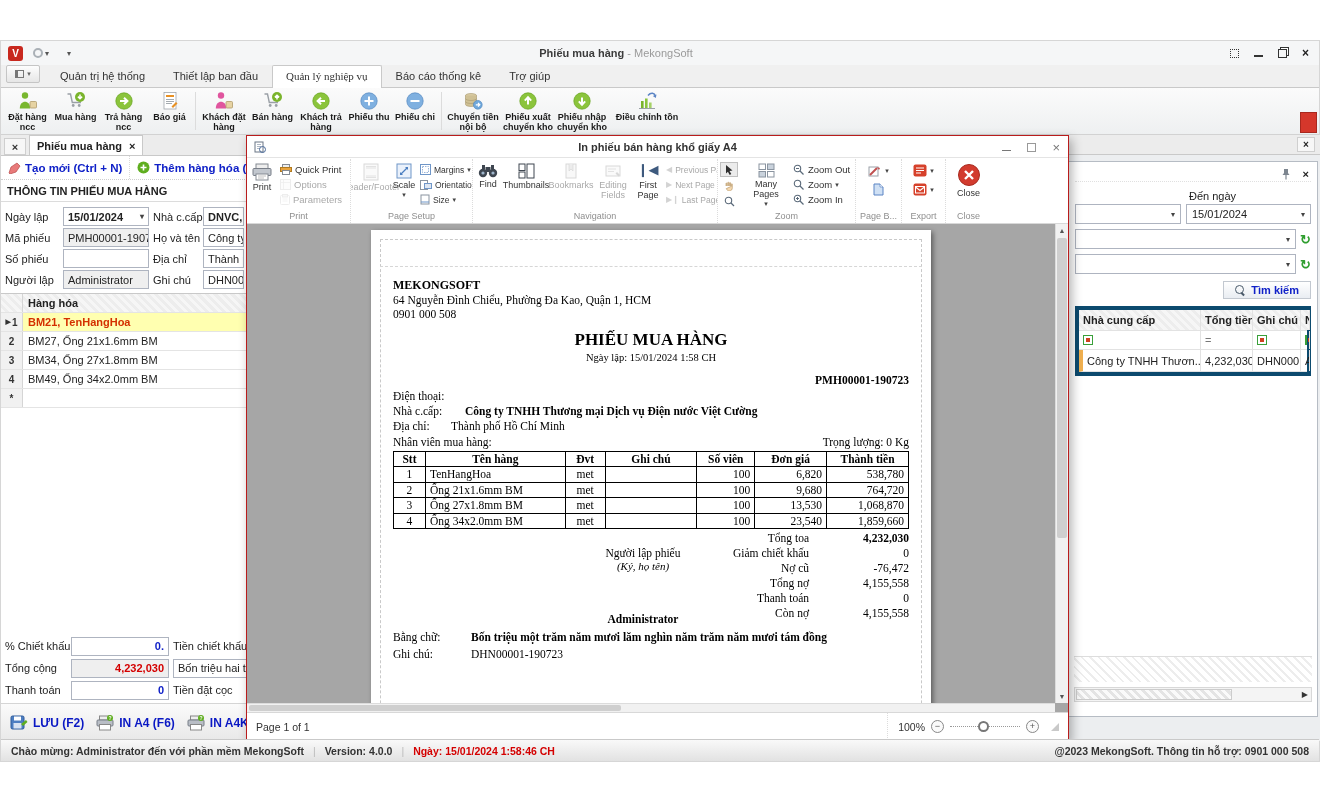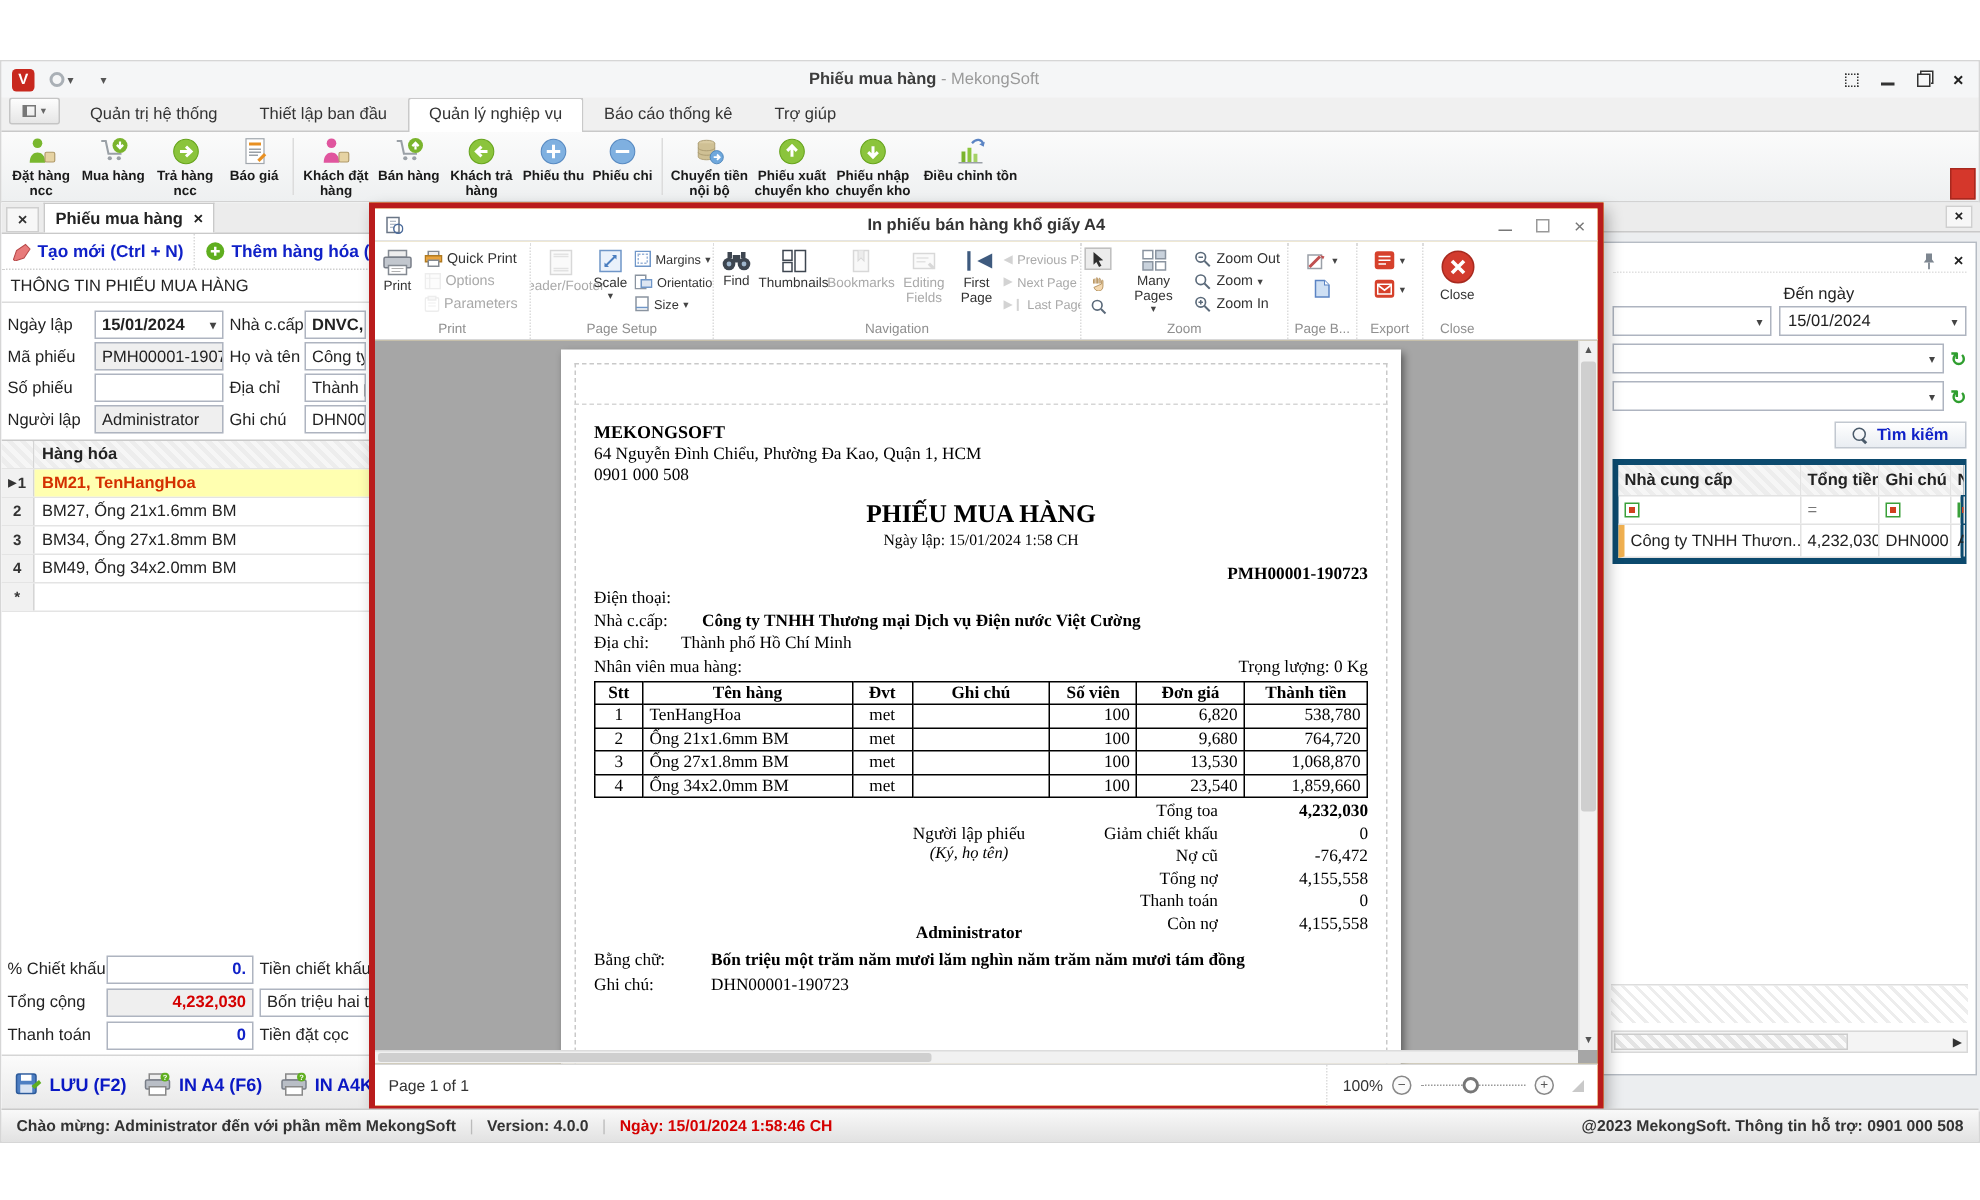--- a/index.html
+++ b/index.html
@@ -21,41 +21,41 @@
   .wc-full { width:9px; height:9px; border:1px dotted #333; }
   .wc-min { width:9px; height:1px; border-bottom:2px solid #333; margin-top:5px; }
   .wc-rest { width:9px; height:9px; border:1px solid #333; box-shadow:2px -2px 0 -1px #fff, 2px -2px 0 0 #333; }
   .wc-x { font-size:12px; font-weight:bold; color:#222; line-height:1; }
 
   
   .tabsrow { height:23px; background:#f0f0f0; display:flex; padding-left:3px; border-bottom:1px solid #c9c9c9; }
   .tabs-grip { width:34px; height:18px; border:1px solid #c5c5c5; border-radius:2px; background:linear-gradient(#fdfdfd,#e6e6e6); display:flex; align-items:center; justify-content:center; gap:3px; margin:0 6px 2px 2px; font-size:8px; color:#666; }
   .grip-ic { width:9px; height:8px; border:1px solid #777; border-left-width:3px; }
   .apptab { font-size:11px; color:#333; padding:4px 13px 3px; border:1px solid transparent; border-bottom:none; margin-bottom:-1px; }
-  .apptab.active { background:#fff; border-color:#c9c9c9; border-radius:2px 2px 0 0; }
+  .apptab.active { background:#fff; border-color:#c9c9c9; border-radius:2px 2px 0 0;font-family:Liberation Serif, serif; }
 
   
   .ribbon { height:47px; background:linear-gradient(#fbfbfb,#eef0f1); display:flex; align-items:stretch; padding-left:3px; border-bottom:1px solid #d2d2d2; position:relative; }
   .rbtn { display:flex; flex-direction:column; align-items:center; padding-top:2px; font-size:9px; text-align:center; line-height:1.1; }
   .rlbl { margin-top:1px; font-weight:bold; color:#1a1a1a; }
   .rsep { width:1px; background:#dcdcdc; margin:4px 3px; }
   .red-box { position:absolute; right:2px; bottom:1px; width:17px; height:21px; background:#d5372b; border:1px solid #a8281e; }
 
   
   .main { position:absolute; left:0; top:94px; right:0; height:606px; background:#e9ebee; }
 
   
   .lpanel { position:absolute; left:0; top:0; width:247px; height:606px; background:#fff; border-right:1px solid #c9c9c9; overflow:hidden; }
   .ltabbar { height:21px; background:#ececec; border-bottom:1px solid #c9c9c9; display:flex; align-items:flex-end; padding-left:2px; }
   .ltab-close { width:22px; height:17px; border:1px solid #cfcfcf; background:#f7f7f7; display:flex; align-items:center; justify-content:center; font-size:11px; font-weight:bold; color:#333; margin:0 3px 0 1px; }
   .ltab { background:#fff; border:1px solid #c9c9c9; border-bottom:none; height:20px; display:flex; align-items:center; gap:7px; font-size:11px; font-weight:bold; padding:0 7px; }
   .ltab .x { font-weight:bold; font-size:11px; }
   .lactions { height:24px; display:flex; align-items:center; border-bottom:1px dotted #cfcfcf; font-size:11.5px; font-weight:bold; color:#1021c8; }
   .lact { display:flex; align-items:center; gap:4px; padding:0 7px; border-right:1px dotted #d9d9d9; height:100%; white-space:nowrap; }
-  .lsection { height:22px; display:flex; align-items:center; font-size:11px; font-weight:normal; padding:0 6px; border-bottom:1px solid #dcdcdc; }
+  .lsection { height:22px; display:flex; align-items:center; font-size:11px; font-weight:bold; padding:0 6px; border-bottom:1px solid #dcdcdc; }
   .lform { padding:4px 3px 0 4px; }
   .lrow { display:flex; align-items:center; height:21px; font-size:11px; }
   .llab { width:58px; flex:none; }
   .llab2 { width:54px; flex:none; padding-left:4px; }
   .lin { border:1px solid #aeb4c0; background:#fff; height:19px; display:flex; align-items:center; padding:0 4px; font-size:11px; overflow:hidden; white-space:nowrap; }
   .lin.ro { background:#efefef; }
   .lin .arr { margin-left:auto; font-size:8px; color:#444; }
   .w1 { width:86px; flex:none; }
   .wfill { flex:1; min-width:0; }
   .bold { font-weight:bold; }
@@ -103,21 +103,21 @@
   .rg-c4 { flex:1; }
   .rg-filter { height:19px; }
   .fico { width:10px; height:10px; border:1px solid #3aa03a; position:relative; background:#fff; }
   .fico::after { content:""; position:absolute; left:2px; top:2px; width:4px; height:4px; background:#d04020; }
   .rhatch { position:absolute; left:5px; right:5px; bottom:34px; height:26px; border-top:1px solid #ddd; background:repeating-linear-gradient(45deg,#ffffff 0 4px,#ededed 4px 6px); }
   .rhscroll { position:absolute; left:5px; right:5px; bottom:14px; height:15px; border:1px solid #d8d8d8; background:#f4f4f4; display:flex; align-items:center; }
   .rthumb { height:11px; width:66%; background:repeating-linear-gradient(45deg,#fafafa 0 3px,#e4e4e4 3px 6px); border:1px solid #ccc; margin-left:1px; }
   .rharr { margin-left:auto; font-size:8px; color:#333; padding-right:3px; }
 
   
-  .dlg { position:absolute; left:245px; top:0; width:823px; height:606px; background:#eab308; border:4px solid #b91c1c; box-shadow:3px 4px 10px rgba(0,0,0,.3); display:flex; flex-direction:column; }
+  .dlg { position:absolute; left:245px; top:0; width:823px; height:606px; background:#5eead4; border:1px solid #b91c1c; box-shadow:3px 4px 10px rgba(0,0,0,.3); display:flex; flex-direction:column; }
   .dtitle { height:22px; position:relative; display:flex; align-items:center; padding:0 7px; border-bottom:1px solid #e4e4e4; background:#fff; }
   .dtitle-text { position:absolute; left:0; right:0; text-align:center; font-size:11px; font-weight:bold; color:#333; }
   .dctrls { position:absolute; right:8px; top:0; height:22px; display:flex; gap:16px; align-items:center; color:#777; }
   .dmin { width:9px; border-bottom:1px solid #777; margin-top:6px; }
   .dmax { width:9px; height:9px; border:1px solid #999; }
   .dx { font-size:13px; color:#777; line-height:1; }
 
   .dtoolbar { height:66px; display:flex; border-bottom:1px solid #d8d8d8; background:#fff; padding-top:1px; }
   .grp { display:flex; flex-direction:column; border-right:1px dotted #dcdcdc; flex:none; overflow:hidden; }
   .grp-items { flex:1; display:flex; align-items:stretch; }

